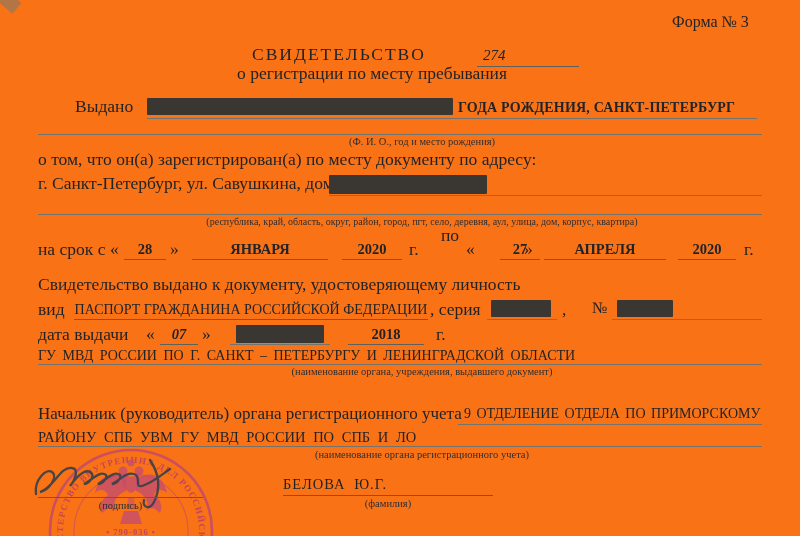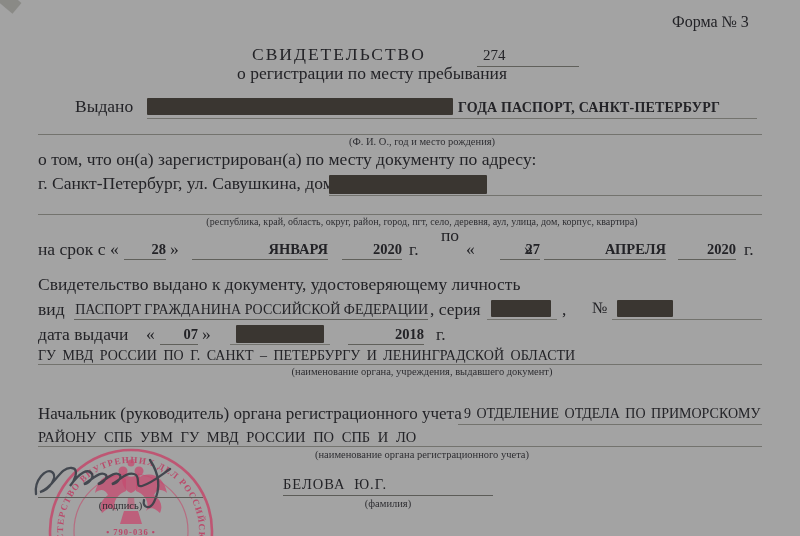--- a/index.html
+++ b/index.html
@@ -1,25 +1,25 @@
 <!DOCTYPE html>
 <html><head>
 <meta charset="utf-8">
 <style>
   html,body{margin:0;padding:0;background:#e9e8e3;}
   .page{
     position:relative;width:800px;height:536px;margin:0;
-    background:#a3a3a3;overflow:hidden;
+    background:#f97316;overflow:hidden;
     font-family:"Liberation Serif","DejaVu Serif",serif;
     color:#232327;
   }
   .abs{position:absolute;white-space:nowrap;}
   .hline{position:absolute;height:1px;background:#73736e;}
   .redact{position:absolute;background:#3a3631;border-radius:1px;}
-  .ubox{position:absolute;border-bottom:1px solid #60605b;text-align:right;}
+  .ubox{position:absolute;border-bottom:1px solid #60605b;text-align:center;}
   .caption{position:absolute;left:0;right:0;text-align:center;font-size:10.5px;color:#2e2e32;margin-left:44px;}
   .caption-narrow{position:absolute;text-align:center;font-size:10.5px;color:#2e2e32;}
   .t17{font-size:17.5px;}
   .t14{font-size:14px;}
   .bold{font-weight:bold;}
   .val{font-weight:bold;font-size:14.5px;}
   .corner{
     position:absolute;left:-6px;top:-7px;width:26px;height:14px;
     background:#77776f;opacity:.55;transform:rotate(40deg);
   }
@@ -28,27 +28,27 @@
 <body>
 
 <div class="page">
 
   <div class="corner"></div>
 
   <div class="abs" style="left:672px;top:13px;font-size:16px;">Форма № 3</div>
 
   <div class="abs" style="left:252px;top:44px;font-size:17.5px;letter-spacing:2px;">СВИДЕТЕЛЬСТВО</div>
 
-  <div class="ubox" style="left:477px;top:45px;width:96px;height:21px;font-size:15px;line-height:21px;text-align:left;padding-left:6px;">274</div>
+  <div class="ubox" style="left:477px;top:45px;width:96px;height:21px;font-size:15px;line-height:21px;text-align:left;padding-left:6px;font-style:italic;">274</div>
 
   <div class="abs" style="left:237px;top:63px;font-size:17.5px;">о регистрации по месту пребывания</div>
 
   <div class="abs t17" style="left:75px;top:96px;">Выдано</div>
   <div class="redact" style="left:147px;top:98px;width:306px;height:17px;"></div>
-  <div class="abs bold" style="left:458px;top:100px;font-size:14px;letter-spacing:.2px;">ГОДА ПАСПОРТ, САНКТ-ПЕТЕРБУРГ</div>
+  <div class="abs bold" style="left:458px;top:100px;font-size:14px;letter-spacing:.2px;">ГОДА РОЖДЕНИЯ, САНКТ-ПЕТЕРБУРГ</div>
   <div class="hline" style="left:147px;top:118px;width:610px;"></div>
 
   <div class="hline" style="left:38px;top:134px;width:724px;"></div>
   <div class="caption" style="top:136px;">(Ф. И. О., год и место рождения)</div>
 
   <div class="abs t17" style="left:38px;top:149px;">о том, что он(а) зарегистрирован(а) по месту документу по адресу:</div>
 
   <div class="abs t17" style="left:38px;top:173px;">г. Санкт-Петербург, ул. Савушкина, дом</div>
   <div class="redact" style="left:329px;top:175px;width:158px;height:19px;"></div>
   <div class="hline" style="left:329px;top:195px;width:433px;"></div>
@@ -78,21 +78,21 @@
   <div class="abs t17" style="left:430px;top:299px;">, серия</div>
   <div class="hline" style="left:487px;top:319px;width:70px;"></div>
   <div class="redact" style="left:491px;top:300px;width:60px;height:17px;"></div>
   <div class="abs t17" style="left:562px;top:299px;">,</div>
   <div class="abs" style="left:592px;top:299px;font-size:16px;">№</div>
   <div class="hline" style="left:612px;top:319px;width:150px;"></div>
   <div class="redact" style="left:617px;top:300px;width:56px;height:17px;"></div>
 
   <div class="abs t17" style="left:38px;top:324px;">дата выдачи</div>
   <div class="abs t17" style="left:146px;top:324px;">«</div>
-  <div class="ubox val" style="left:160px;top:324px;width:38px;height:20px;line-height:20px;">07</div>
+  <div class="ubox val" style="left:160px;top:324px;width:38px;height:20px;line-height:20px;font-style:italic;">07</div>
   <div class="abs t17" style="left:202px;top:324px;">»</div>
   <div class="hline" style="left:230px;top:344px;width:100px;"></div>
   <div class="redact" style="left:236px;top:325px;width:88px;height:18px;"></div>
   <div class="ubox val" style="left:348px;top:324px;width:76px;height:20px;line-height:20px;">2018</div>
   <div class="abs t17" style="left:436px;top:324px;">г.</div>
 
   <div class="abs t14" style="left:38px;top:348px;word-spacing:3px;">ГУ МВД РОССИИ ПО Г. САНКТ – ПЕТЕРБУРГУ И ЛЕНИНГРАДСКОЙ ОБЛАСТИ</div>
   <div class="hline" style="left:38px;top:364px;width:724px;"></div>
   <div class="caption" style="top:366px;">(наименование органа, учреждения, выдавшего документ)</div>
 

